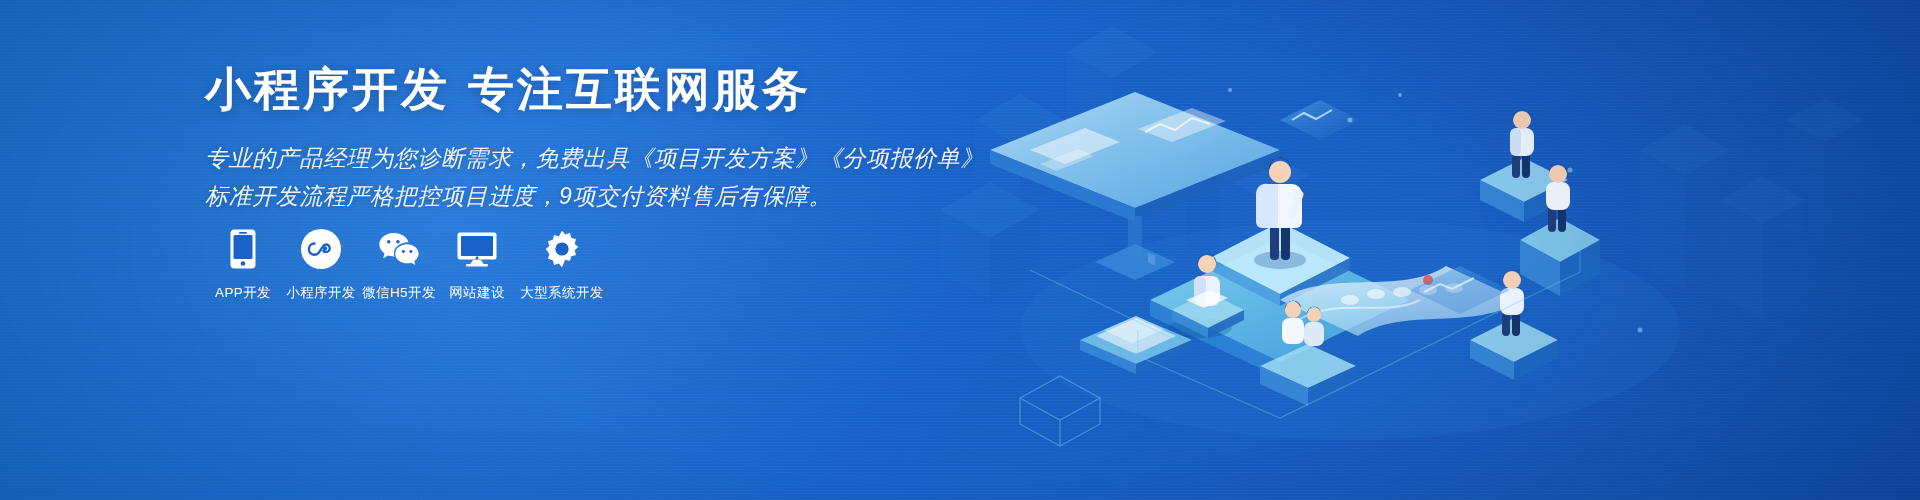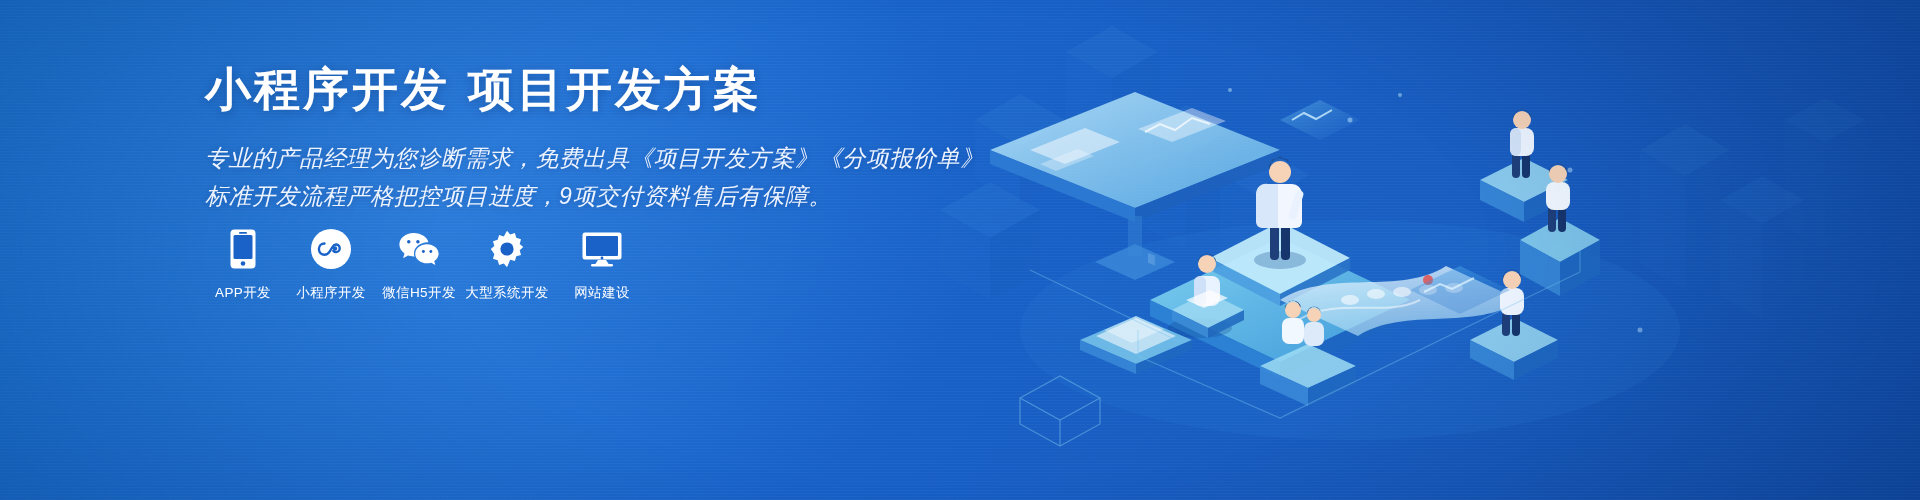--- a/index.html
+++ b/index.html
@@ -51,21 +51,21 @@
     color:#eef4ff;
     letter-spacing:0.6px;
     white-space:nowrap;
     text-shadow:0 1px 6px rgba(0,25,70,0.22);
     font-style:italic;
   }
 
   
   .services{
     position:absolute; left:205px; top:228px;
-    display:flex; align-items:flex-end; gap:12px;
+    display:flex; align-items:flex-end; gap:2px;
   }
   .svc{
     width:72px;
     display:flex; flex-direction:column; align-items:center;
     cursor:pointer;
   }
   .svc + .svc{ margin-left:0;align-items:center; }
   .svc-ico{
     height:42px; width:42px;
     display:flex; align-items:center; justify-content:center;
@@ -317,21 +317,21 @@
         <circle cx="690" cy="170" r="2.5"></circle>
         <circle cx="350" cy="90" r="2"></circle>
         <circle cx="760" cy="330" r="2.5"></circle>
       </g>
     </svg>
   </div>
 
   <div class="vig"></div>
 
   <div class="copy">
-    <h1 class="headline"><span>小程序开发</span><span class="gap"></span><span>项目开发方案</span></h1>
+    <h1 class="headline"><span>小程序开发</span><span class="gap"></span><span>专注互联网服务</span></h1>
 
     <p class="sub">专业的产品经理为您诊断需求，免费出具《项目开发方案》《分项报价单》</p>
     <p class="sub" style="margin-top:0">标准开发流程严格把控项目进度，9项交付资料售后有保障。</p>
   </div>
 
   <div class="services">
 
     <div class="svc">
       <span class="svc-ico">
         <svg width="26" height="40" viewBox="0 0 26 40" xmlns="http://www.w3.org/2000/svg">
@@ -364,35 +364,35 @@
           <path d="M44.5 24.2c0-5.8-5.7-10.5-12.8-10.5s-12.8 4.7-12.8 10.5c0 5.8 5.7 10.5 12.8 10.5 1.6 0 3.2-.2 4.6-.7l4.6 2.4-1.2-4.2c2.9-1.9 4.8-4.8 4.8-8z" fill="#ffffff"></path>
           <circle cx="27.8" cy="21.8" r="1.6" fill="#1a62c8"></circle>
           <circle cx="36" cy="21.8" r="1.6" fill="#1a62c8"></circle>
         </svg>
       </span>
       <span class="svc-label">微信H5开发</span>
     </div>
 
     <div class="svc">
       <span class="svc-ico">
-        <svg width="40" height="40" viewBox="0 0 40 40" xmlns="http://www.w3.org/2000/svg">
-          <path d="M20 1.8l3.2 3.6 4.7-1.3 1.4 4.7 4.7 1.4-1.3 4.7 3.5 3.1-3.5 3.2 1.3 4.7-4.7 1.4-1.4 4.7-4.7-1.3L20 38.2l-3.2-3.6-4.7 1.3-1.4-4.7-4.7-1.4 1.3-4.7L3.8 20l3.5-3.1-1.3-4.7 4.7-1.4 1.4-4.7 4.7 1.3z" fill="#ffffff"></path>
-          <circle cx="20" cy="20" r="6.6" fill="#1a62c8"></circle>
-        </svg>
-      </span>
-      <span class="svc-label">大型系统开发</span>
-    </div>
-
-    <div class="svc">
-      <span class="svc-ico">
         <svg width="42" height="36" viewBox="0 0 42 36" xmlns="http://www.w3.org/2000/svg">
           <rect x="1.5" y="1.5" width="39" height="27" rx="2.5" fill="#ffffff"></rect>
           <rect x="5" y="5" width="32" height="20" rx="1" fill="#1a62c8"></rect>
           <circle cx="21" cy="27" r="1.4" fill="#1a62c8"></circle>
           <path d="M14 33.5 L17 29 H25 L28 33.5 Z" fill="#ffffff"></path>
           <rect x="10" y="33" width="22" height="2.4" rx="1.2" fill="#ffffff"></rect>
         </svg>
       </span>
       <span class="svc-label">网站建设</span>
     </div>
 
+    <div class="svc">
+      <span class="svc-ico">
+        <svg width="40" height="40" viewBox="0 0 40 40" xmlns="http://www.w3.org/2000/svg">
+          <path d="M20 1.8l3.2 3.6 4.7-1.3 1.4 4.7 4.7 1.4-1.3 4.7 3.5 3.1-3.5 3.2 1.3 4.7-4.7 1.4-1.4 4.7-4.7-1.3L20 38.2l-3.2-3.6-4.7 1.3-1.4-4.7-4.7-1.4 1.3-4.7L3.8 20l3.5-3.1-1.3-4.7 4.7-1.4 1.4-4.7 4.7 1.3z" fill="#ffffff"></path>
+          <circle cx="20" cy="20" r="6.6" fill="#1a62c8"></circle>
+        </svg>
+      </span>
+      <span class="svc-label">大型系统开发</span>
+    </div>
+
   </div>
 </div>
 
 </body></html>

